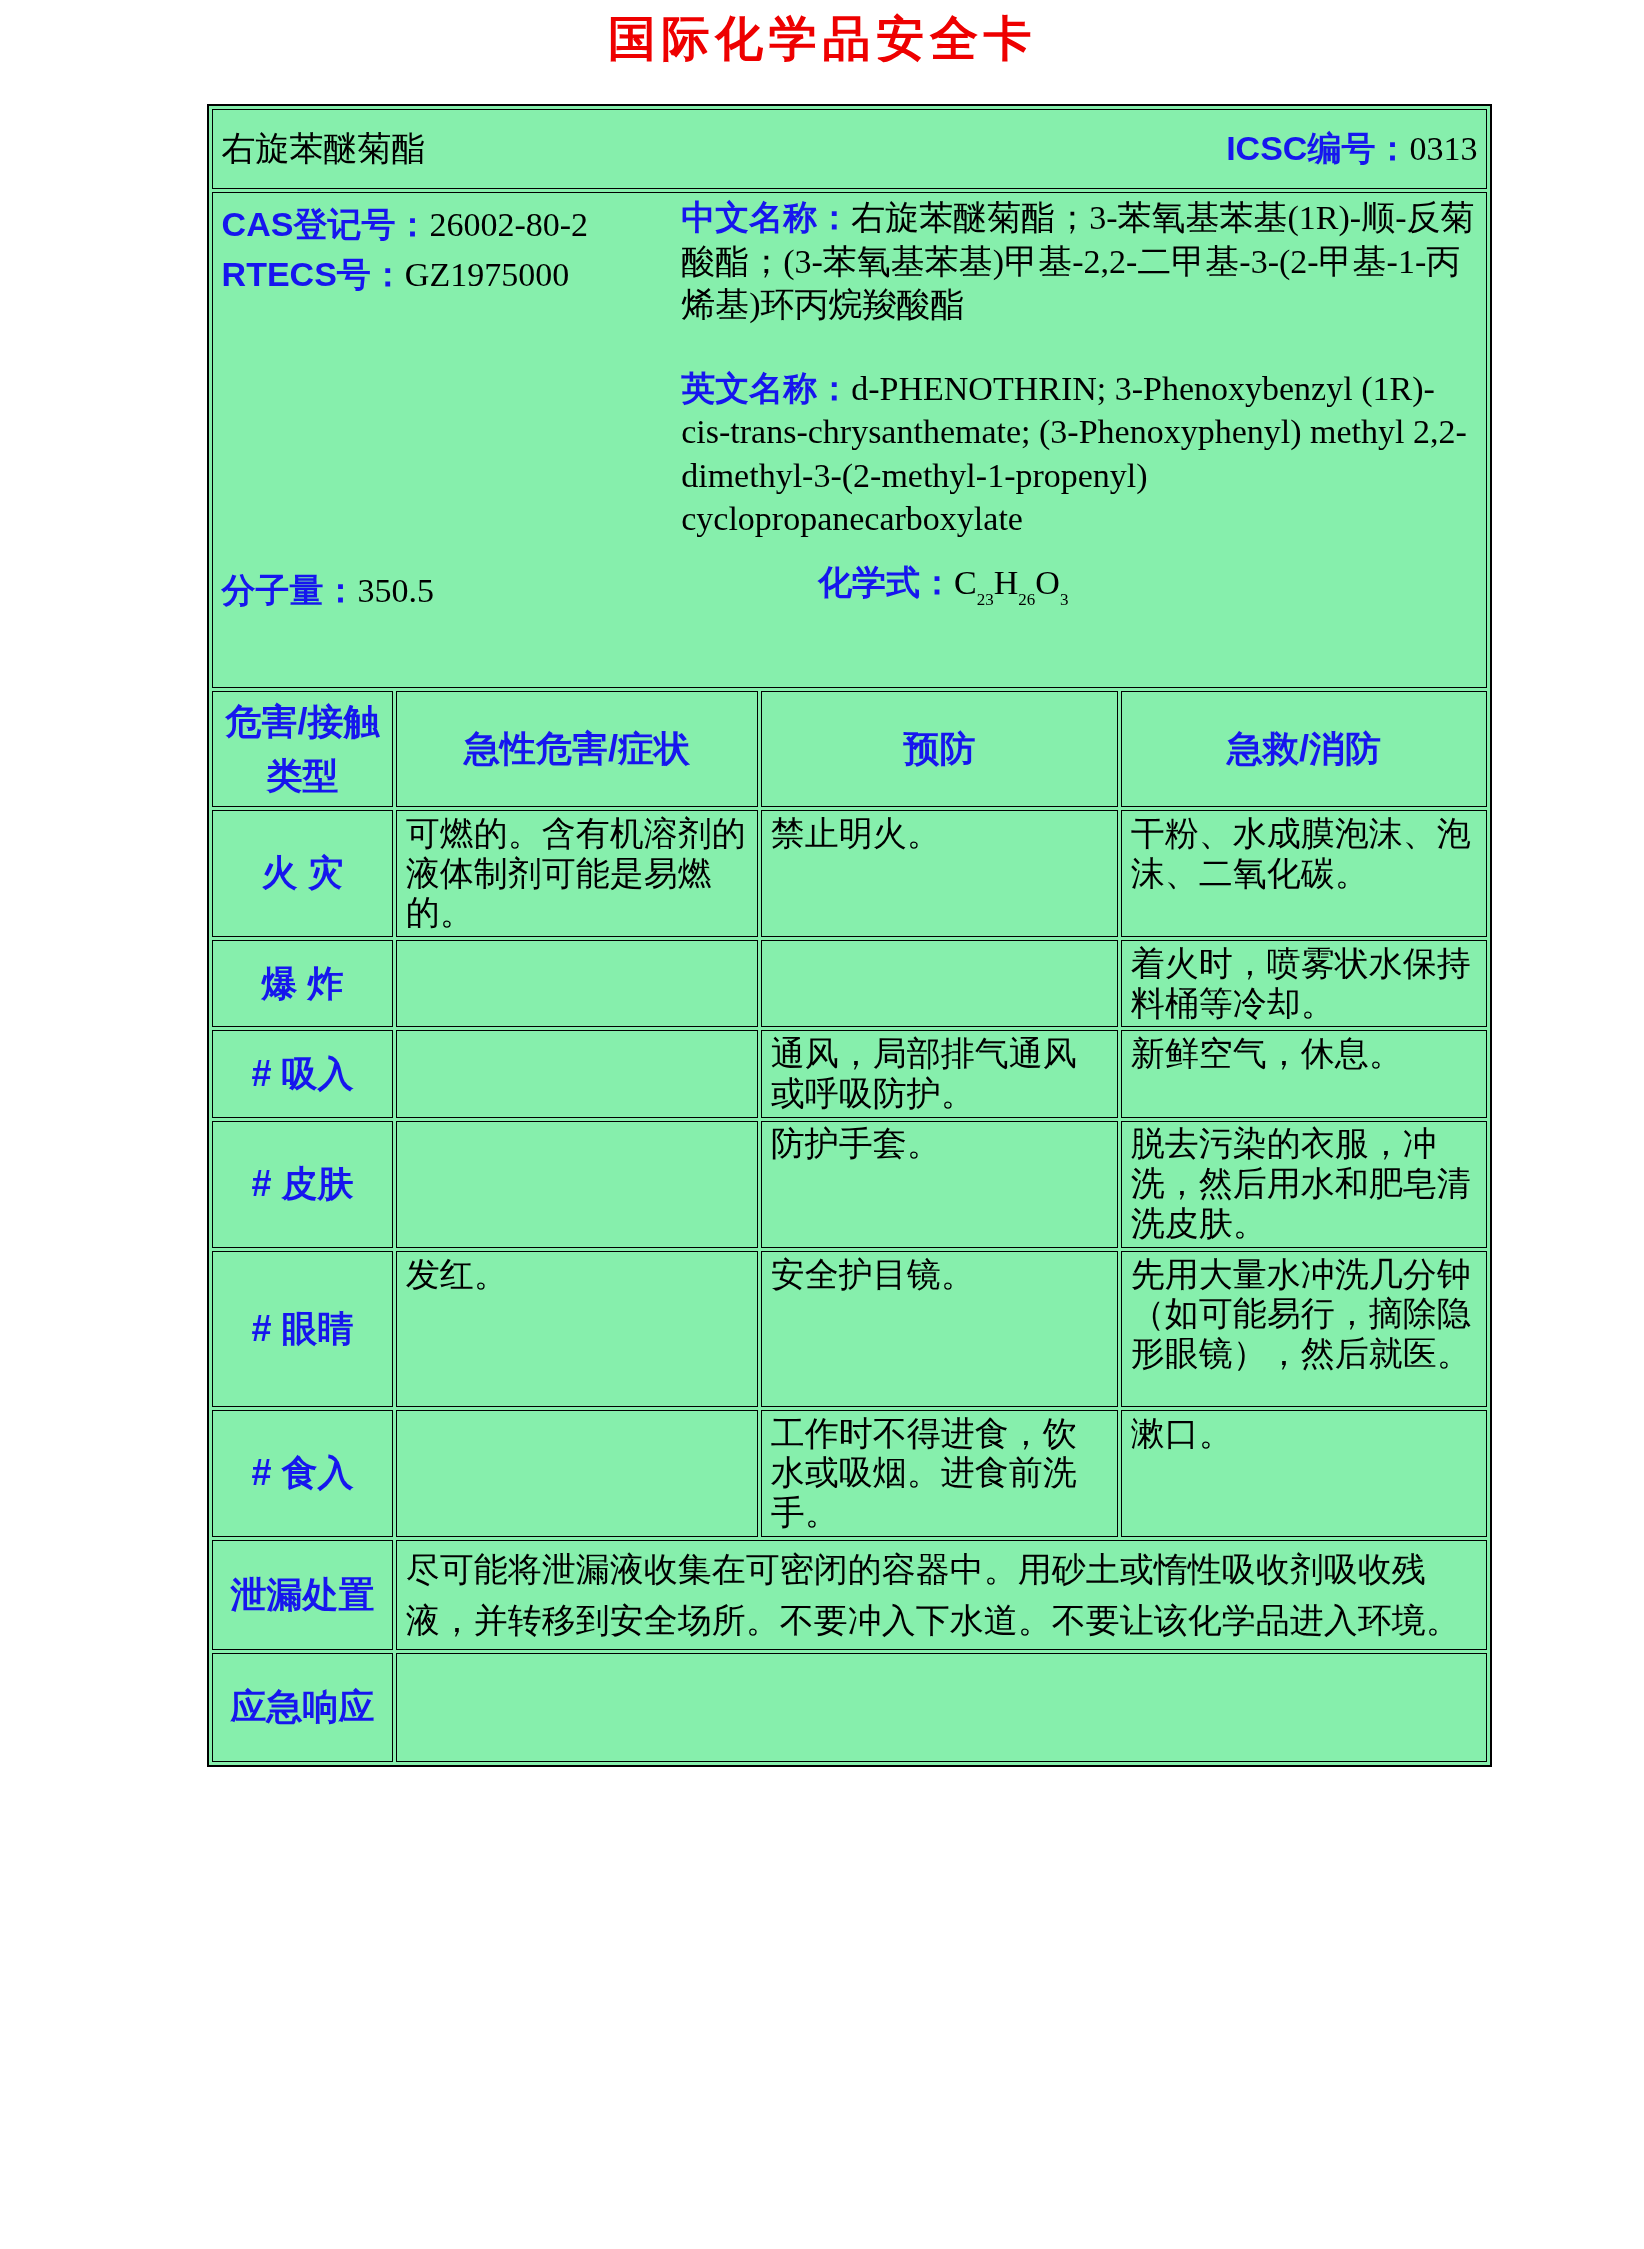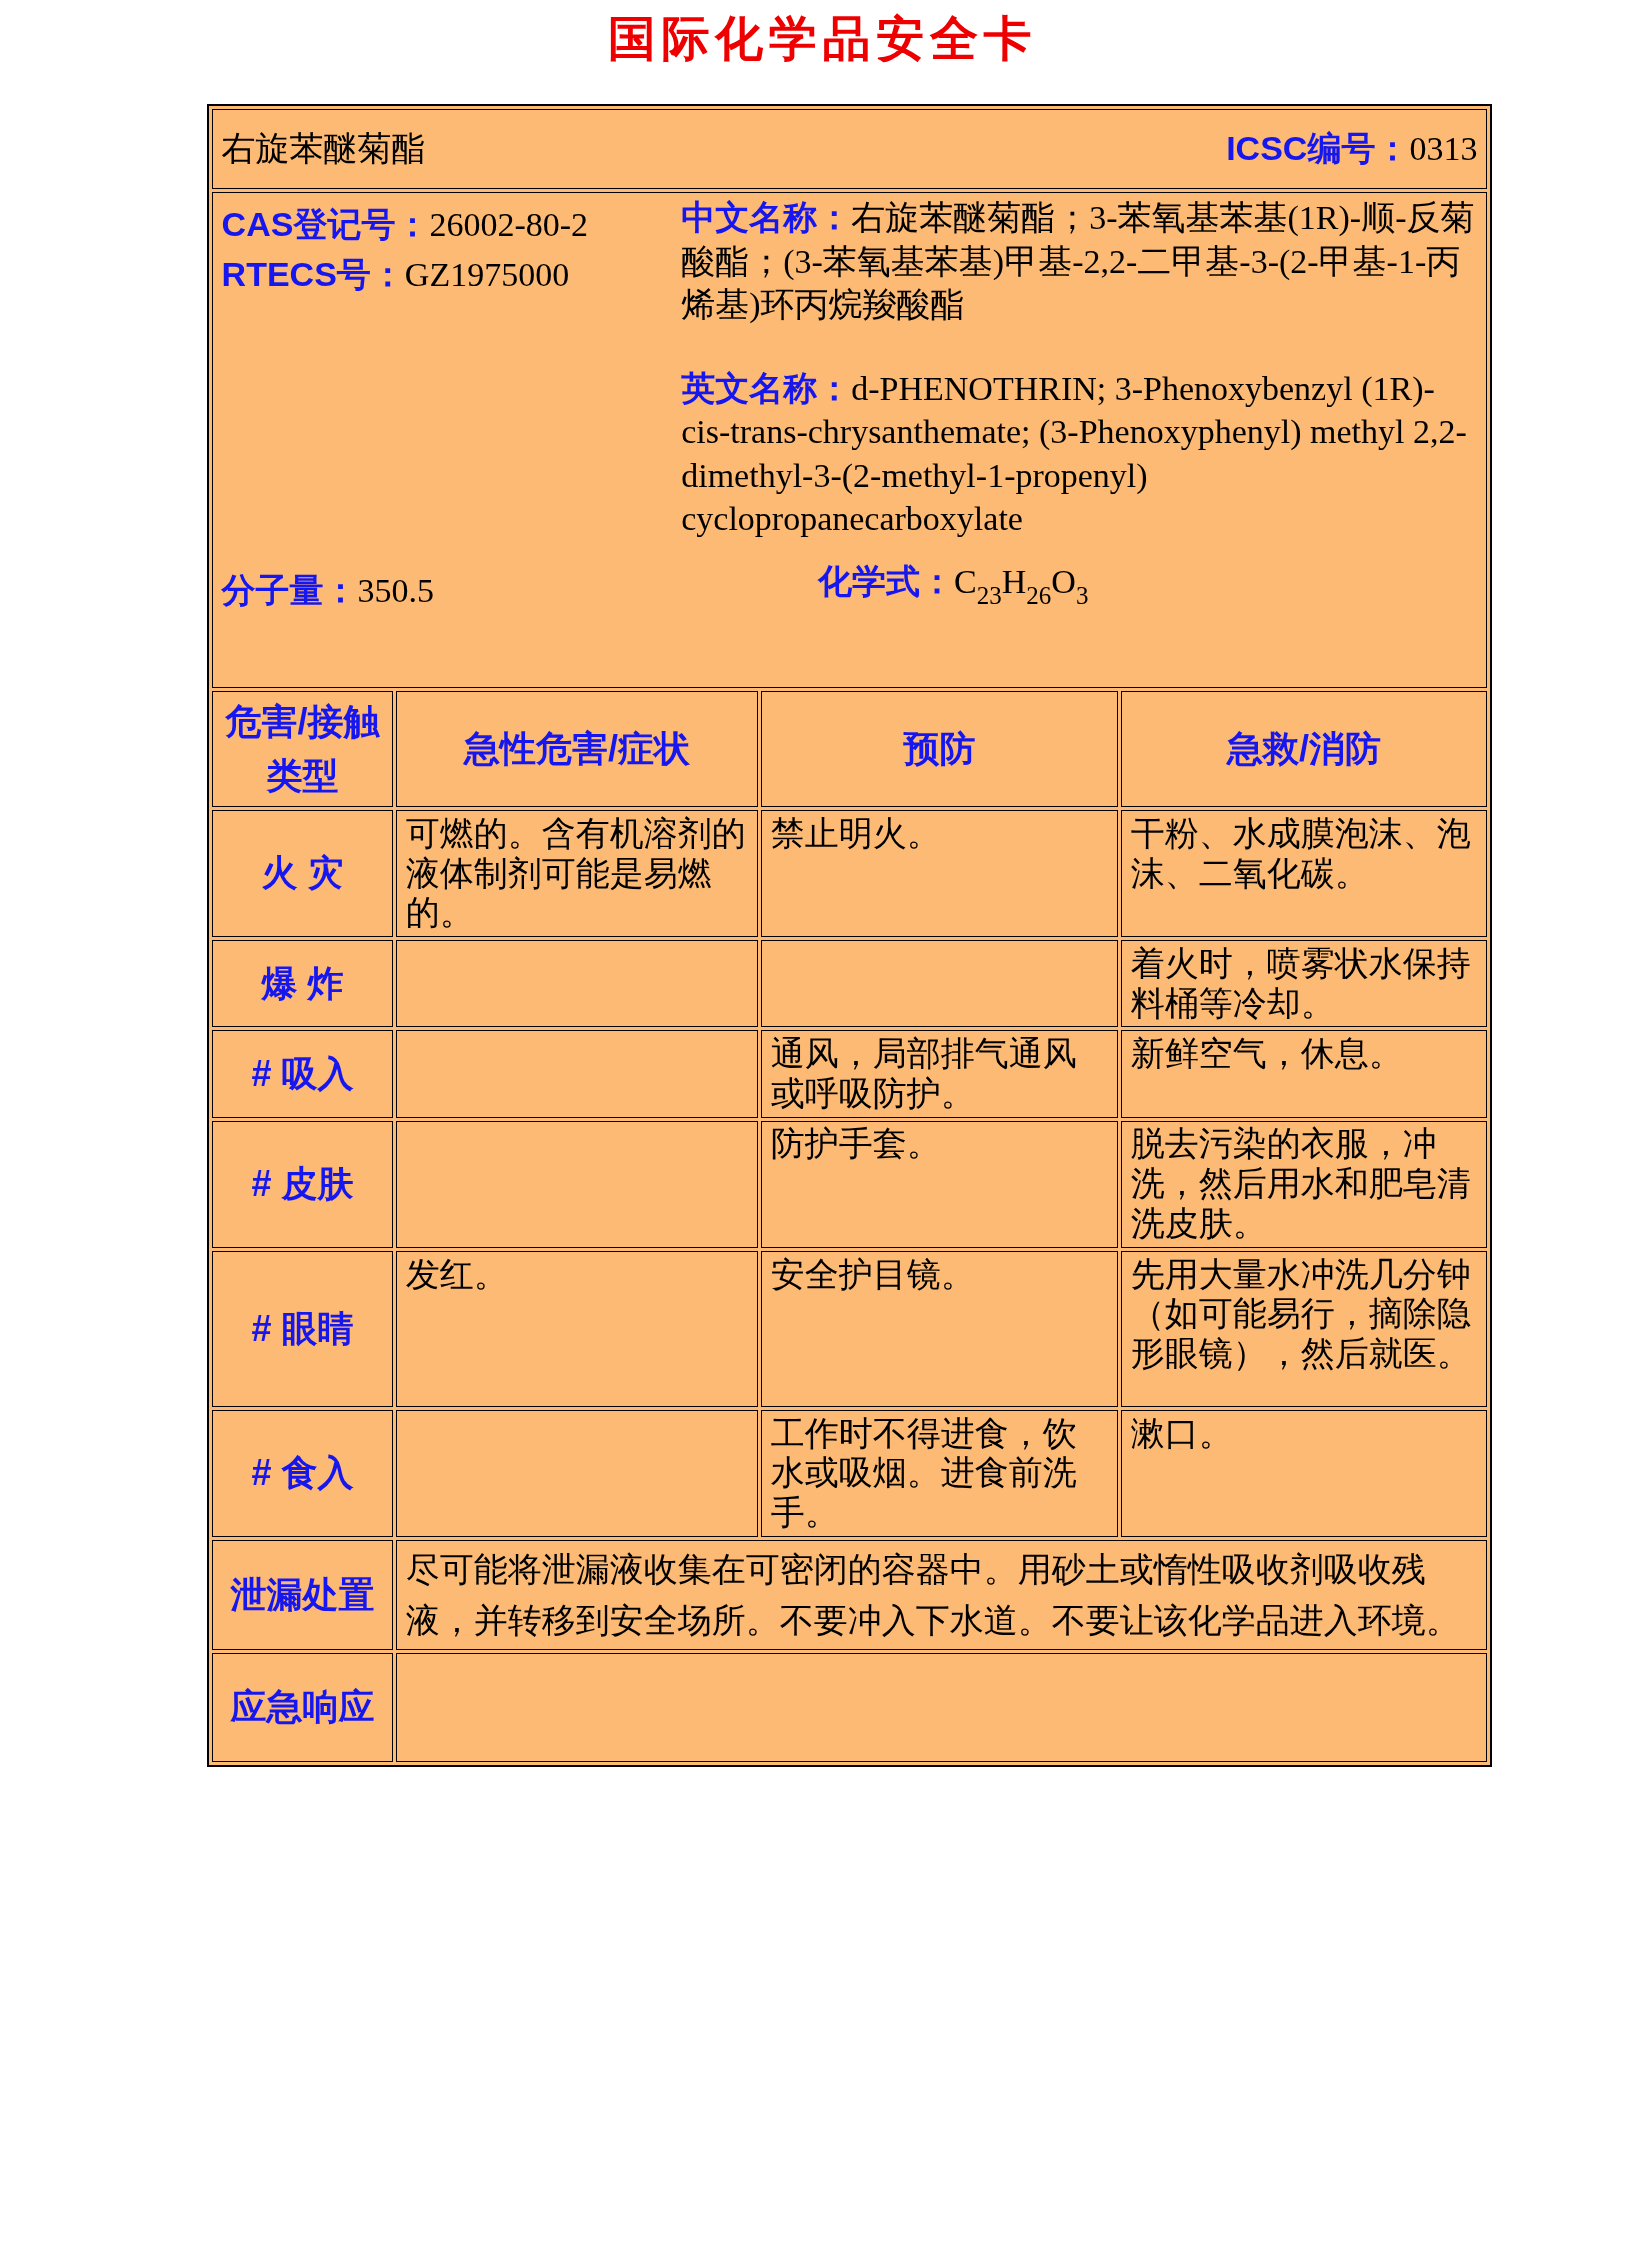--- a/index.html
+++ b/index.html
@@ -25,21 +25,21 @@
     font-family: "Liberation Serif", serif;
   }
   
   table.card {
     table-layout: fixed;
     margin: 33px 0 0 207px;
     width: 1285px;
     border-collapse: separate;
     border-spacing: 3.6px;
     border: 2.1px solid #000000;
-    background: #fdba74;
+    background: #86efac;
   }
   td {
     border: 1.4px solid #000000;
     padding: 2.9px 8.6px;
     font-size: 34px;
     line-height: 1.17;
     vertical-align: top;
     overflow: hidden;
     word-break: break-word;
   }
@@ -88,21 +88,21 @@
   .mw-line {
     position: absolute;
     bottom: 5.7px;
     left: 0;
     width: 100%;
     height: 54px;
   }
   .mw-line .mw { position: absolute; left: 0; bottom: 0; font-size: 34px; }
   .mw-line .chem { position: absolute; left: 47.5%; bottom: 0; font-size: 34px; }
   .sub {
-    font-size: 25px;
+    font-size: 17px;
     vertical-align: -11.4px;
   }
   
   .hcell {
     text-align: center;
     vertical-align: middle;
     white-space: pre-line;
     font-size: 36px;
     line-height: 1.5;
   }

